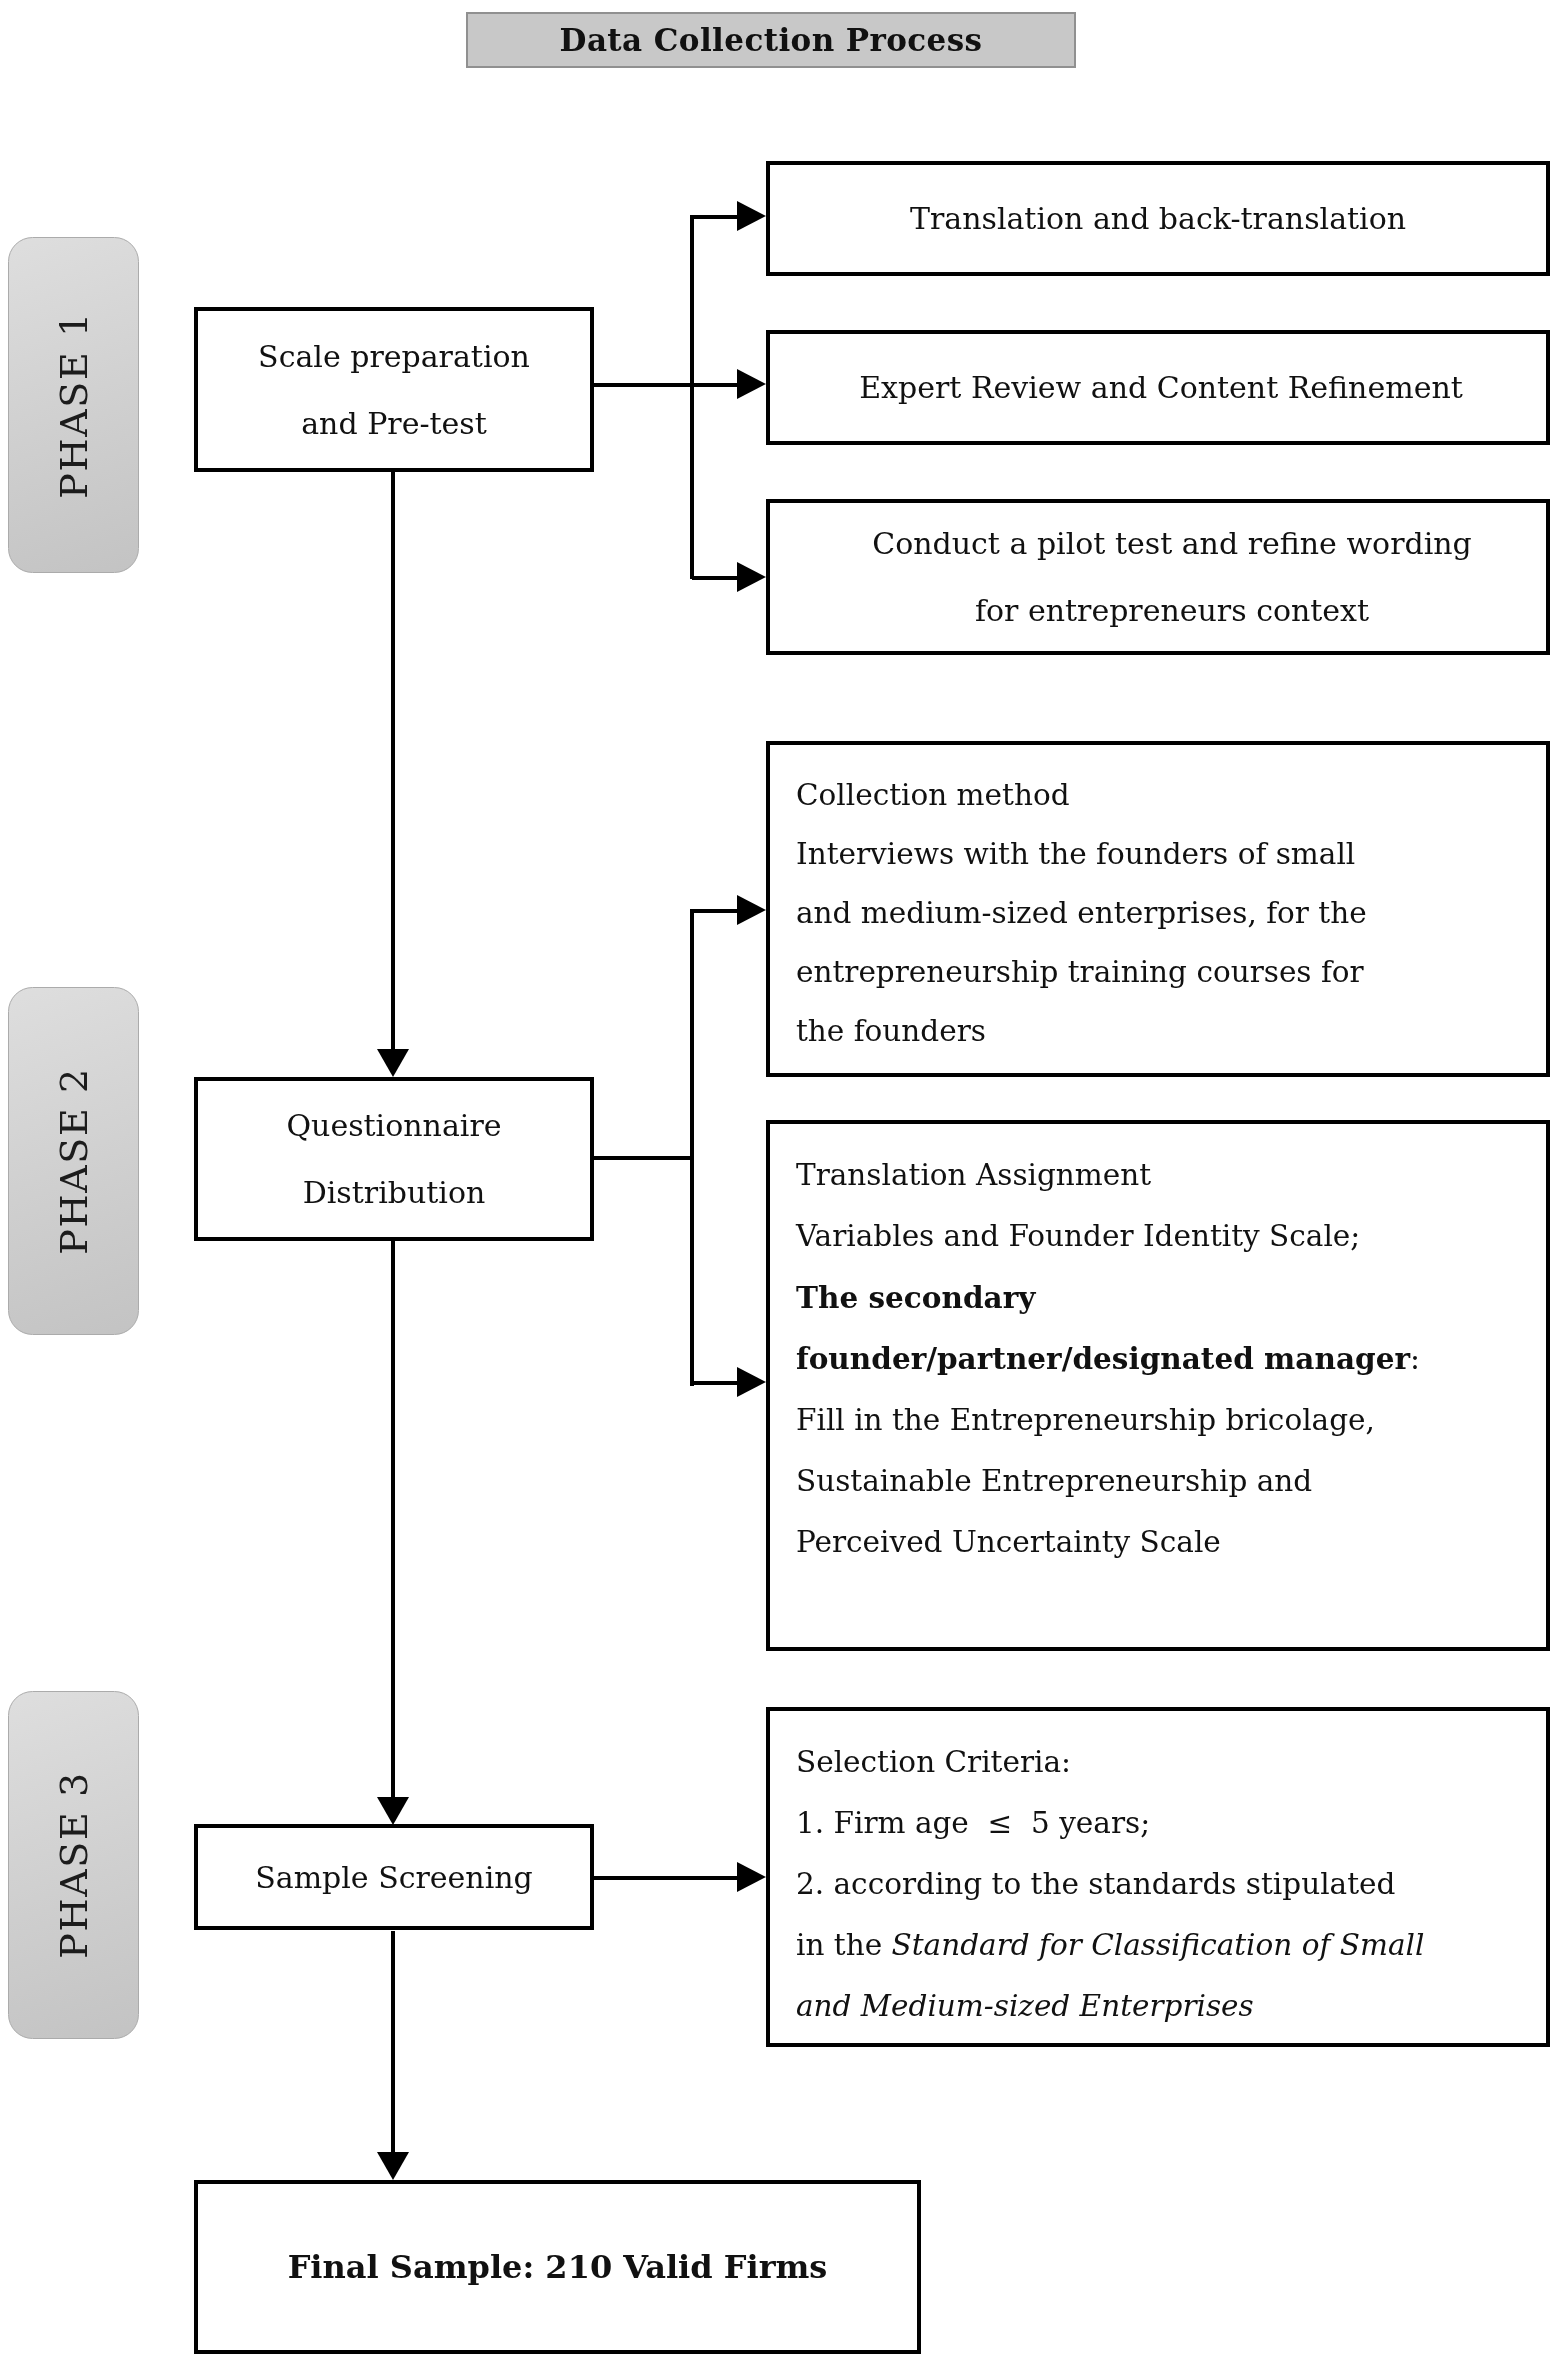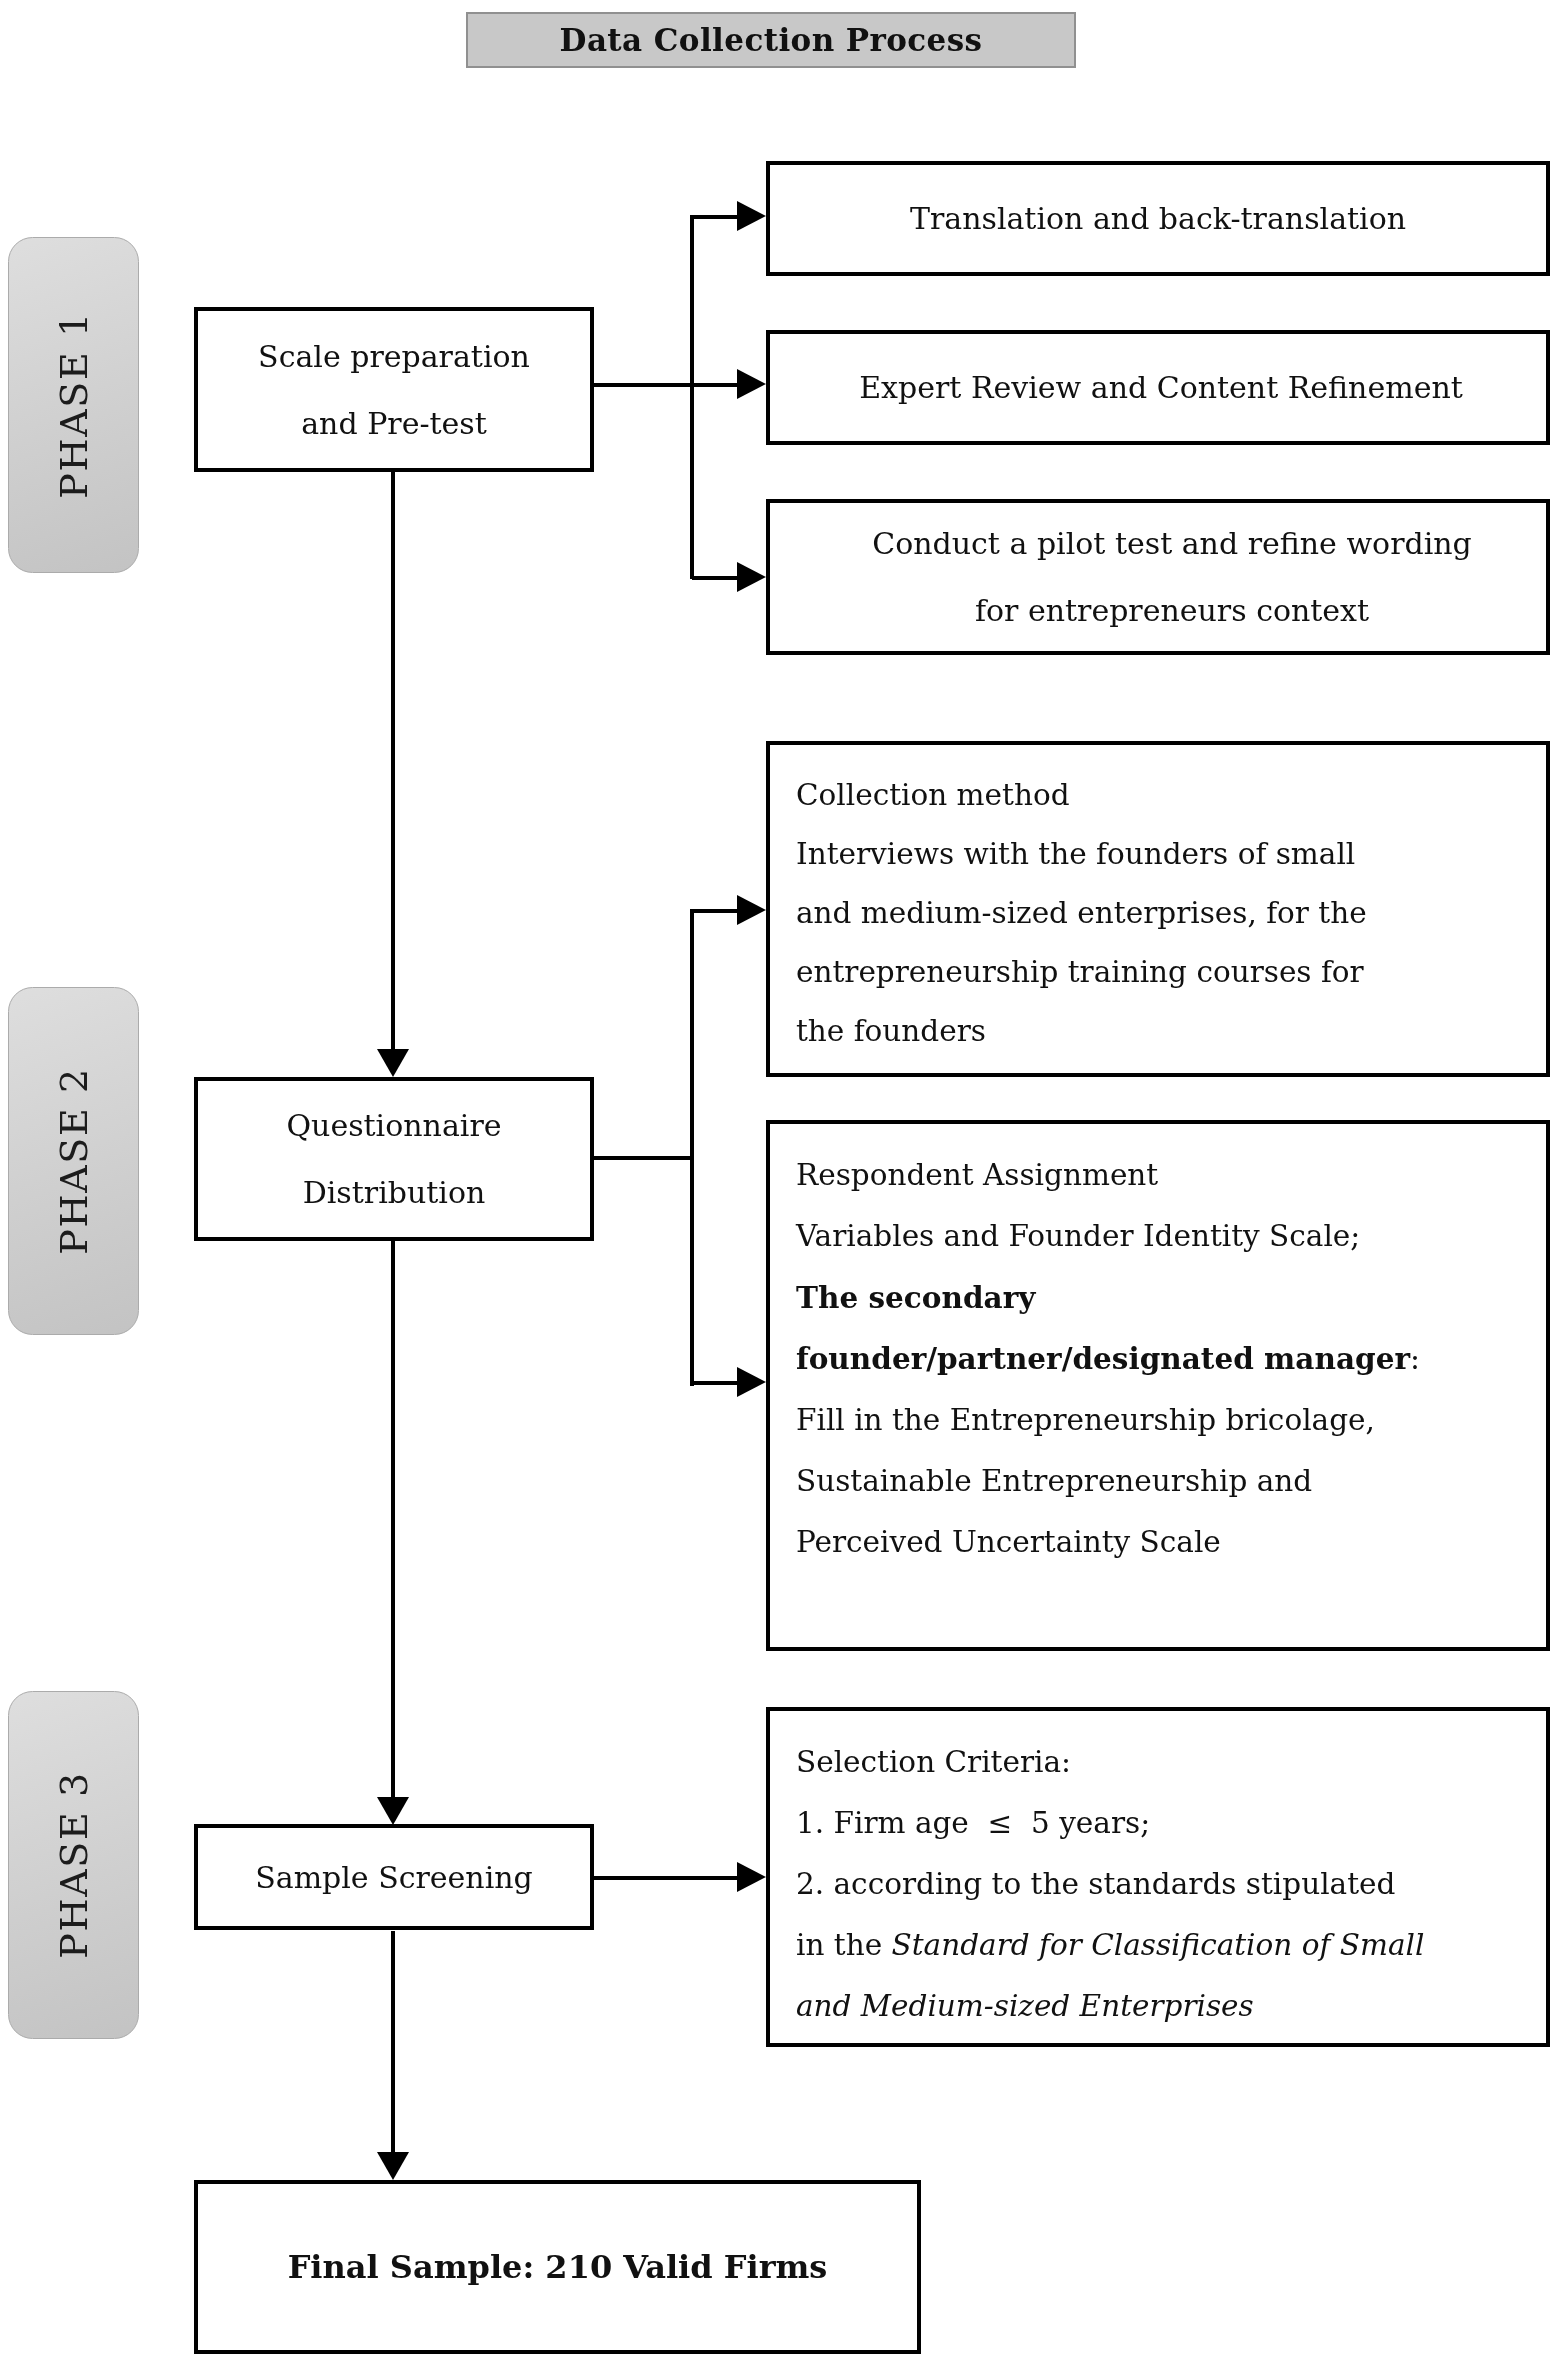--- a/index.html
+++ b/index.html
@@ -123,21 +123,21 @@
 
   <div class="node thin para para-d" style="left:766px;top:741px;width:784px;height:336px;">
     <span class="ln">Collection method</span>
     <span class="ln">Interviews with the founders of small</span>
     <span class="ln">and medium-sized enterprises, for the</span>
     <span class="ln">entrepreneurship training courses for</span>
     <span class="ln">the founders</span>
   </div>
 
   <div class="node thin para para-e" style="left:766px;top:1120px;width:784px;height:531px;">
-    <span class="ln">Respondent Assignment</span>
+    <span class="ln">Translation Assignment</span>
     <span class="ln">Variables and Founder Identity Scale;</span>
     <span class="ln bold">The secondary</span>
     <span class="ln"><span class="bold">founder/partner/designated manager</span><span>:</span></span>
     <span class="ln">Fill in the Entrepreneurship bricolage,</span>
     <span class="ln">Sustainable Entrepreneurship and</span>
     <span class="ln">Perceived Uncertainty Scale</span>
   </div>
 
   <div class="line" style="left:594px;top:1156px;width:100px;height:4.1px;"></div>
   <div class="line" style="left:690px;top:909px;width:4.1px;height:477px;"></div>

